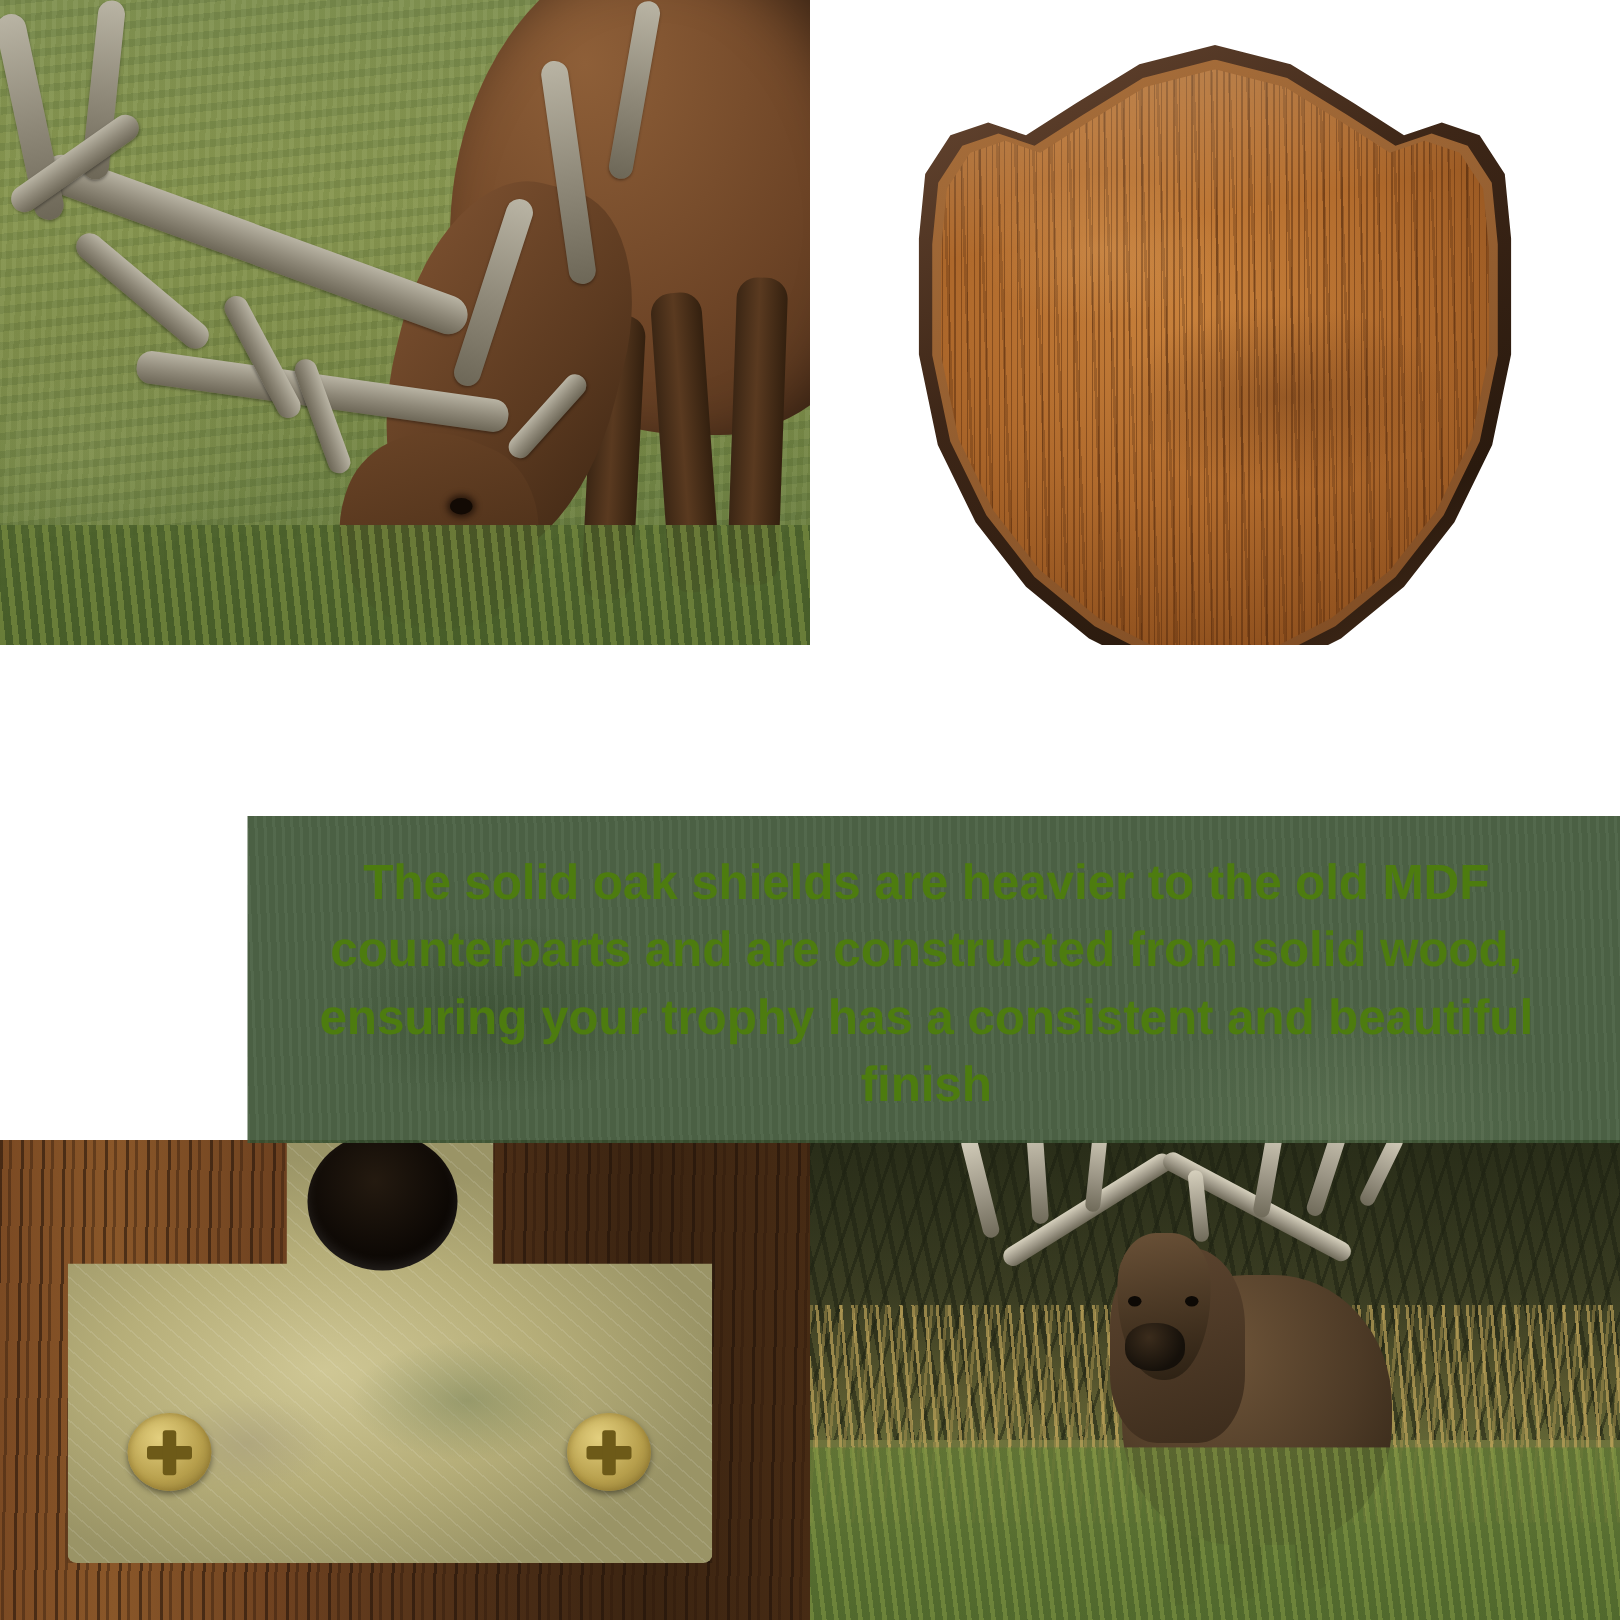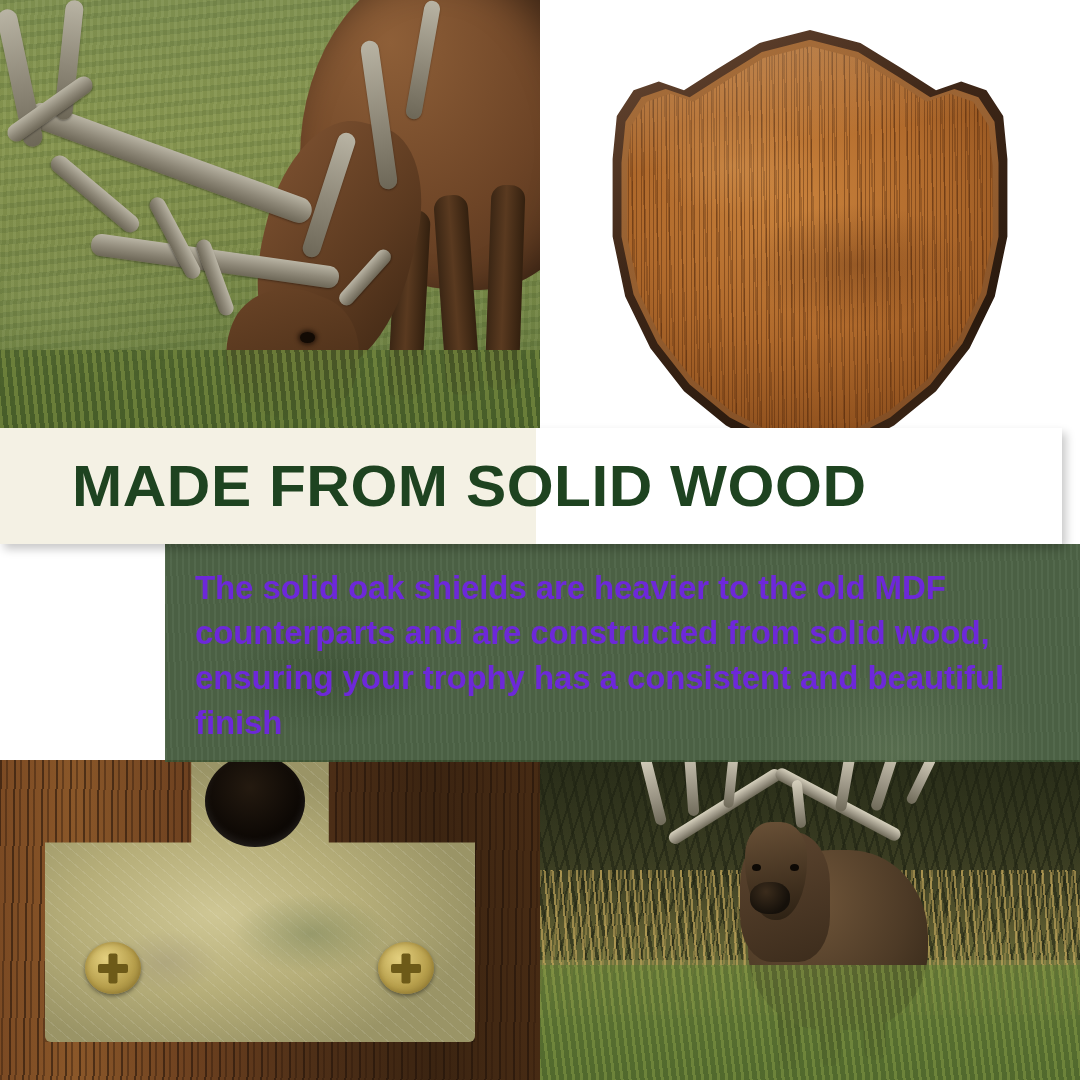--- a/index.html
+++ b/index.html
@@ -307,22 +307,23 @@
       radial-gradient(ellipse 22% 55% at 80% 95%, rgba(210,225,180,.10), rgba(210,225,180,0) 70%),
       radial-gradient(ellipse 16% 40% at 18% 60%, rgba(30,50,22,.25), rgba(30,50,22,0) 70%);
     pointer-events: none;
   }
   #body-text {
     position: relative;
     padding: 22px 40px 0 30px;
     font-size: 33px;
     font-weight: bold;
     line-height: 1.36;
-    color: #6d28d9;
+    color: #4d7c0f;
     letter-spacing: -0.1px;
+    text-align: center;
   }
 </style>
 </head>
 <body>
 
 <div id="poster">
 
   <div class="photo" id="photo-stag-grazing">
     <div class="grass-blur"></div>
     <div class="body"></div>
@@ -388,22 +389,19 @@
     <div class="s-leg g3"></div>
     <div class="s-body"></div>
     <div class="s-neck"></div>
     <div class="s-head"></div>
     <div class="s-eye e1"></div>
     <div class="s-eye e2"></div>
     <div class="s-muzzle"></div>
     <div class="turf"></div>
   </div>
 
-  <div id="headline-band">
-    <div id="headline-text">MADE FROM SOLID WOOD</div>
-  </div>
 
   <div id="body-panel">
     <div class="panel-grass"></div>
     <div id="body-text">The solid oak shields are heavier to the old MDF counterparts and are constructed from solid wood, ensuring your trophy has a consistent and beautiful finish</div>
   </div>
 
 </div>
 
 </body></html>

